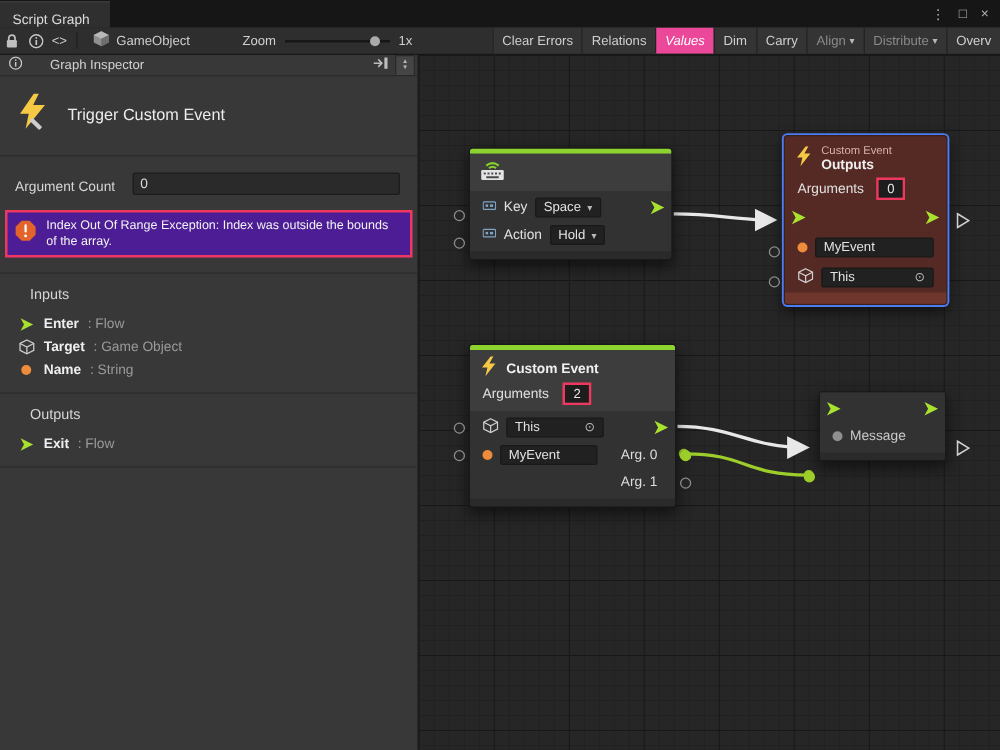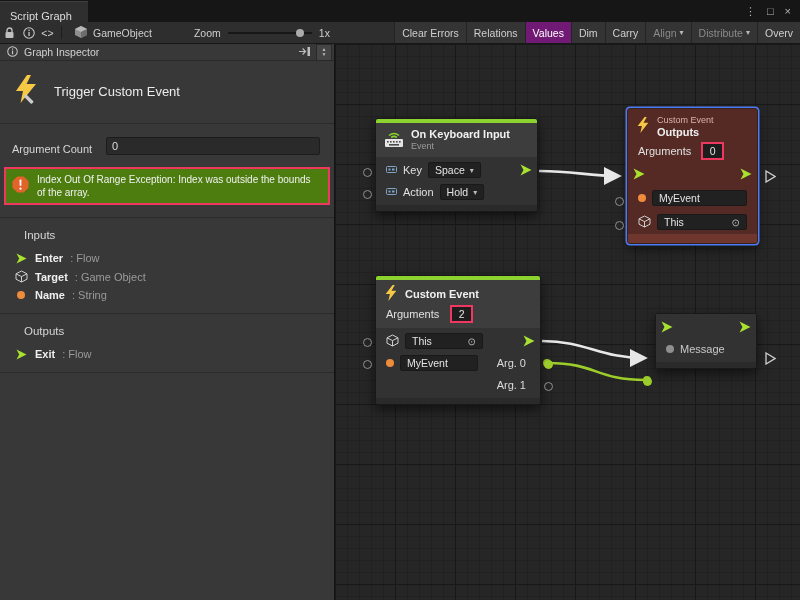--- a/index.html
+++ b/index.html
@@ -23,40 +23,40 @@
   .tico{width:19px;height:21px;display:flex;align-items:center;justify-content:center;}
   .sep{width:1px;height:13px;background:#1e1e1e;margin:0 4px;}
   .gameobject{display:flex;align-items:center;gap:5px;padding:0 8px;}
   .zoomwrap{display:flex;align-items:center;gap:7px;margin-left:34px;}
   .slider{position:relative;width:84px;height:10px;}
   .slider .track{position:absolute;left:0;right:0;top:4px;height:2px;background:#171717;}
   .slider .knob{position:absolute;left:68px;top:1px;width:8px;height:8px;border-radius:50%;background:#ababab;}
   .tb-buttons{display:flex;height:21px;margin-left:auto;overflow:hidden;}
   .tbtn{display:flex;align-items:center;gap:3px;padding:0 7px;border-left:1px solid #232323;
         background:#343434;white-space:nowrap;}
-  .tbtn.active{background:#701a75;color:#ffffff;}
+  .tbtn.active{background:#ec4899;color:#ffffff;font-style:italic;}
   .tbtn.disabled{color:#8a8a8a;}
   .dd{font-size:8px;color:#b9b9b9;}
 
   
   .inspector{position:absolute;left:0;top:44px;width:335px;height:556px;background:#383838;
              border-right:1px solid #141414;color:#dadada;box-sizing:border-box;}
-  .insp-head{height:16px;display:flex;align-items:center;gap:6px;padding:0 2px 0 7px;
+  .insp-head{height:16px;display:flex;align-items:center;gap:22px;padding:0 2px 0 7px;
              border-bottom:1px solid #2a2a2a;font-size:10.5px;color:#d2d2d2;}
   .insp-head .right{margin-left:auto;display:flex;align-items:center;gap:5px;}
   .spinner{width:14px;height:15px;background:#454545;border:1px solid #292929;display:flex;
            flex-direction:column;align-items:center;justify-content:center;color:#b9b9b9;
            font-size:5px;line-height:5px;}
   .insp-title{display:flex;align-items:center;gap:14px;padding:13px 12px 15px;
               border-bottom:1px solid #2b2b2b;}
   .insp-title .t{font-size:13px;color:#ececec;}
   .argrow{display:flex;align-items:flex-end;gap:14px;padding:13px 14px 9px 12px;font-size:11px;color:#d6d6d6;}
   .argrow input{flex:1;height:16px;background:#2a2a2a;border:1px solid #1c1c1c;border-radius:2px;
                 color:#dcdcdc;font-size:11px;padding:0 5px;font-family:inherit;outline:none;}
-  .errbox-insp{margin:3px 4px 12px;border:2px solid #ef3860;background:#4d7c0f;display:flex;
+  .errbox-insp{margin:3px 4px 12px;border:2px solid #ef3860;background:#4c1d95;display:flex;
                gap:8px;padding:4px 8px 4px 6px;align-items:center;}
   .errbox-insp .txt{font-size:10px;line-height:13px;color:#f2f2f2;}
   .sec{border-top:1px solid #2b2b2b;padding-bottom:9px;}
   .sec.endline{border-bottom:1px solid #2b2b2b;}
   .sec-h{font-size:11.5px;color:#d6d6d6;padding:11px 24px 8px;}
   .port-row{display:flex;align-items:center;gap:7px;padding:3px 14px;font-size:11px;}
   .port-row .ic{width:14px;display:flex;justify-content:center;}
   .pname{color:#efefef;font-weight:700;}
   .ptype{color:#9a9a9a;}
   .dot{width:8px;height:8px;border-radius:50%;display:inline-block;}
@@ -303,24 +303,20 @@
               <g fill="#4a4a4a">
                 <rect x="3" y="10" width="1.6" height="1.6"></rect>
                 <rect x="6" y="10" width="1.6" height="1.6"></rect>
                 <rect x="9" y="10" width="1.6" height="1.6"></rect>
                 <rect x="12" y="10" width="1.6" height="1.6"></rect>
                 <rect x="15" y="10" width="1.6" height="1.6"></rect>
                 <rect x="5" y="13" width="10" height="1.6"></rect>
               </g>
             </svg>
         </span>
-        <span class="nstack">
-          <span class="ntitle">On Keyboard Input</span>
-          <span class="nsub">Event</span>
-        </span>
       </div>
       <div class="nbody">
         <div class="nrow">
           <span>
             <svg width="11" height="11" viewBox="0 0 11 11">
                 <rect x="0.5" y="2.5" width="10" height="6" rx="1" fill="none" stroke="#7fa4c8" stroke-width="1"></rect>
                 <rect x="2.5" y="4.5" width="2" height="2" fill="#7fa4c8"></rect>
                 <rect x="6" y="4.5" width="2.5" height="2" fill="#7fa4c8"></rect>
               </svg>
           </span>

